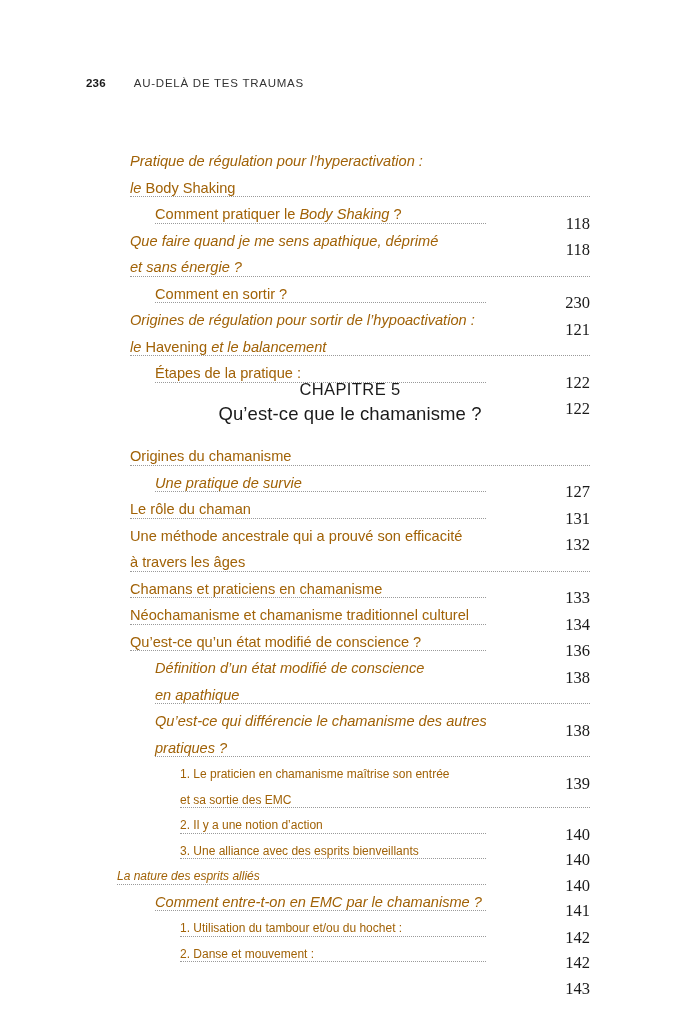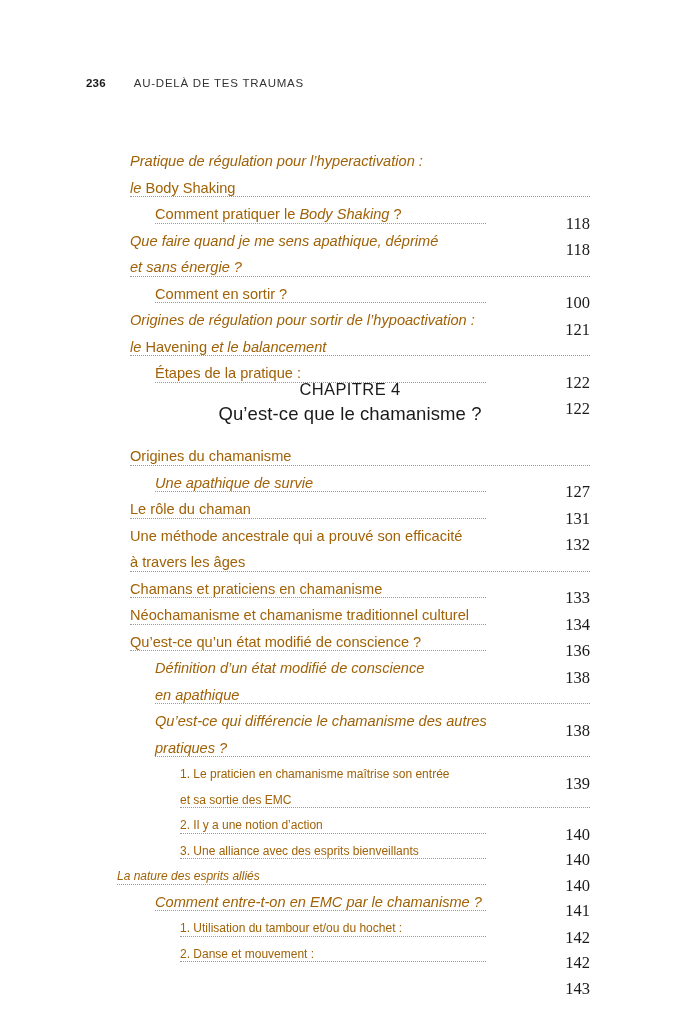--- a/index.html
+++ b/index.html
@@ -152,45 +152,45 @@
   <div class="toc-block block-top">
       <div class="entry lvl1">
         <div class="line cont"><span class="txt ital">Pratique de régulation pour l’hyperactivation :</span></div>
         <div class="line"><span class="leader"></span><span class="txt ital">le <span class="rom">Body Shaking</span></span><span class="pnum">118</span></div>
       </div>
       <div class="entry lvl2">
         <div class="line"><span class="leader"></span><span class="txt">Comment pratiquer le <span class="it">Body Shaking</span> ?</span><span class="pnum">118</span></div>
       </div>
       <div class="entry lvl1">
         <div class="line cont"><span class="txt ital">Que faire quand je me sens apathique, déprimé</span></div>
-        <div class="line"><span class="leader"></span><span class="txt ital">et sans énergie ?</span><span class="pnum">100</span></div>
+        <div class="line"><span class="leader"></span><span class="txt ital">et sans énergie ?</span><span class="pnum">230</span></div>
       </div>
       <div class="entry lvl2">
         <div class="line"><span class="leader"></span><span class="txt">Comment en sortir ?</span><span class="pnum">121</span></div>
       </div>
       <div class="entry lvl1">
         <div class="line cont"><span class="txt ital">Origines de régulation pour sortir de l’hypoactivation :</span></div>
         <div class="line"><span class="leader"></span><span class="txt ital">le <span class="rom">Havening</span> et le balancement</span><span class="pnum">122</span></div>
       </div>
       <div class="entry lvl2">
         <div class="line"><span class="leader"></span><span class="txt">Étapes de la pratique :</span><span class="pnum">122</span></div>
       </div>
     </div>
 
   <div class="chapter">
-    <div class="chapter-label">CHAPITRE 4</div>
+    <div class="chapter-label">CHAPITRE 5</div>
     <div class="chapter-title">Qu’est-ce que le chamanisme ?</div>
   </div>
 
   <div class="toc-block block-main">
       <div class="entry lvl1">
         <div class="line"><span class="leader"></span><span class="txt">Origines du chamanisme</span><span class="pnum">127</span></div>
       </div>
       <div class="entry lvl2">
-        <div class="line"><span class="leader"></span><span class="txt ital">Une apathique de survie</span><span class="pnum">131</span></div>
+        <div class="line"><span class="leader"></span><span class="txt ital">Une pratique de survie</span><span class="pnum">131</span></div>
       </div>
       <div class="entry lvl1">
         <div class="line"><span class="leader"></span><span class="txt">Le rôle du chaman</span><span class="pnum">132</span></div>
       </div>
       <div class="entry lvl1">
         <div class="line cont"><span class="txt">Une méthode ancestrale qui a prouvé son efficacité</span></div>
         <div class="line"><span class="leader"></span><span class="txt">à travers les âges</span><span class="pnum">133</span></div>
       </div>
       <div class="entry lvl1">
         <div class="line"><span class="leader"></span><span class="txt">Chamans et praticiens en chamanisme</span><span class="pnum">134</span></div>

